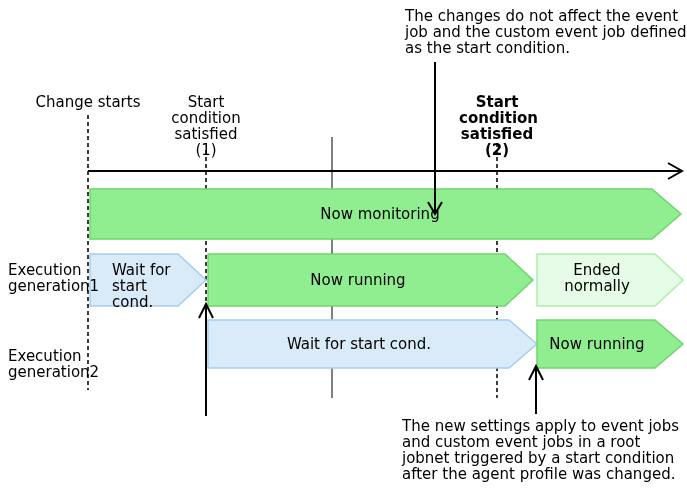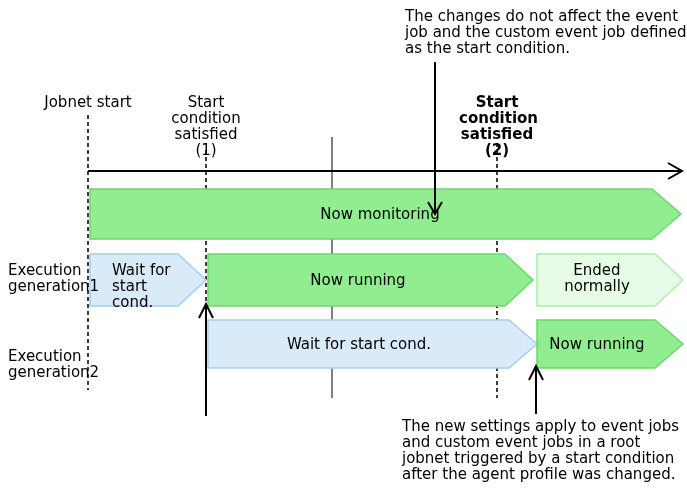--- a/index.html
+++ b/index.html
@@ -51,21 +51,21 @@
     <line x1="206" y1="416" x2="206" y2="306" stroke-width="2" stroke="#000000"></line>
     <polyline points="199,318 206,304 213,318" fill="none" stroke-width="2" stroke="#000000"></polyline>
 
     <line x1="536" y1="414" x2="536" y2="368" stroke-width="2" stroke="#000000"></line>
     <polyline points="529,380 536,366 543,380" fill="none" stroke-width="2" stroke="#000000"></polyline>
   </svg>
 
   <div class="txt" style="left:405px;top:8px;width:282px;">The changes do not affect the event job and the custom event job defined as the start condition.</div>
 
 
-  <div class="txt center" style="left:28px;top:94px;width:120px;">Jobnet start</div>
+  <div class="txt center" style="left:28px;top:94px;width:120px;">Change starts</div>
   <div class="txt center" style="left:168px;top:94px;width:76px;">Start condition satisfied (1)</div>
   <div class="txt center" style="left:459px;top:94px;width:76px;font-weight:bold;">Start condition satisfied (2)</div>
 
   <div class="row-label" style="top:262px;">Execution generation1</div>
   <div class="row-label" style="top:348px;">Execution generation2</div>
 
   <div class="bar-label center" style="left:120px;top:206px;width:520px;">Now monitoring</div>
 
   <div class="bar-label" style="left:112px;top:262px;width:72px;">Wait for start cond.</div>
   <div class="bar-label center" style="left:208px;top:272px;width:300px;">Now running</div>

